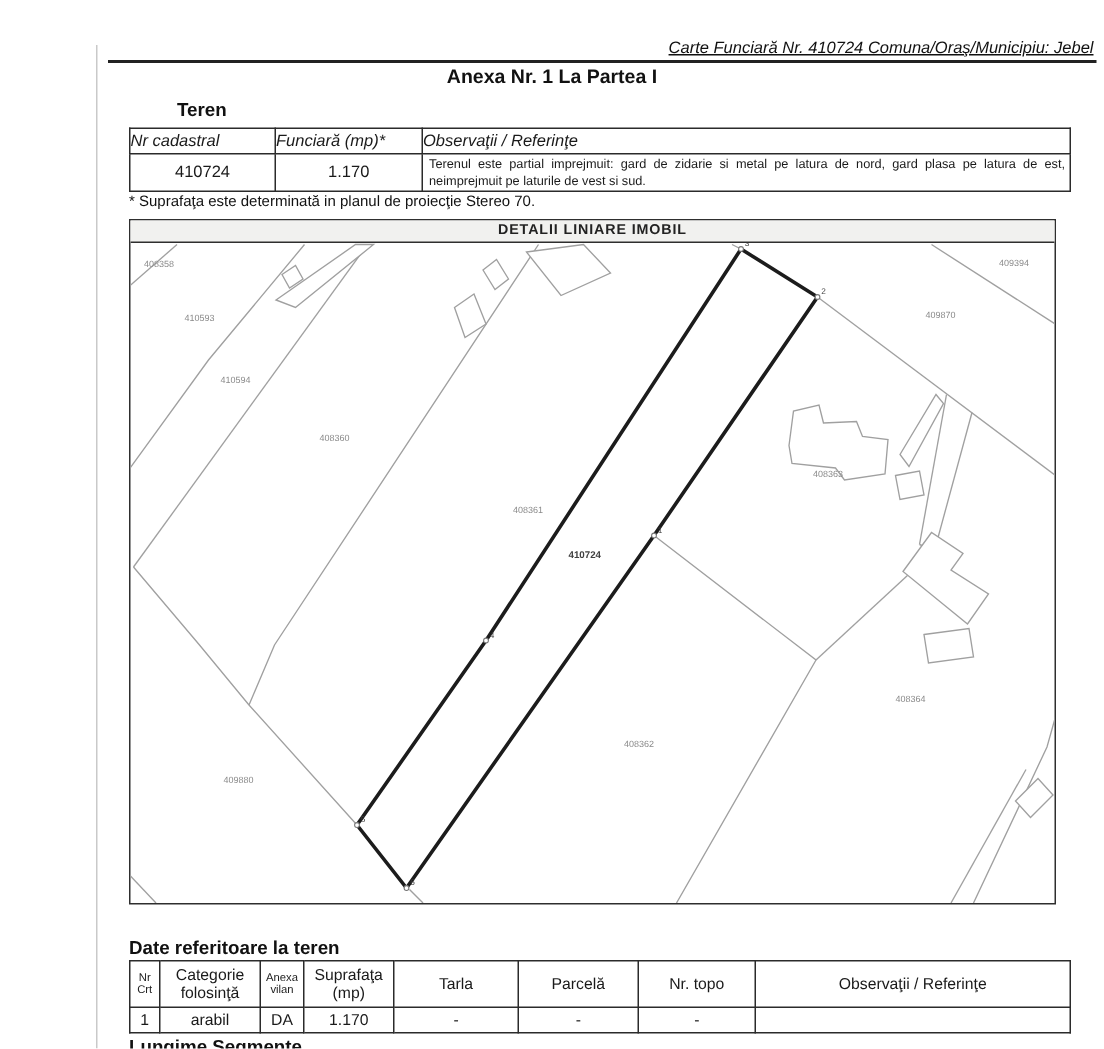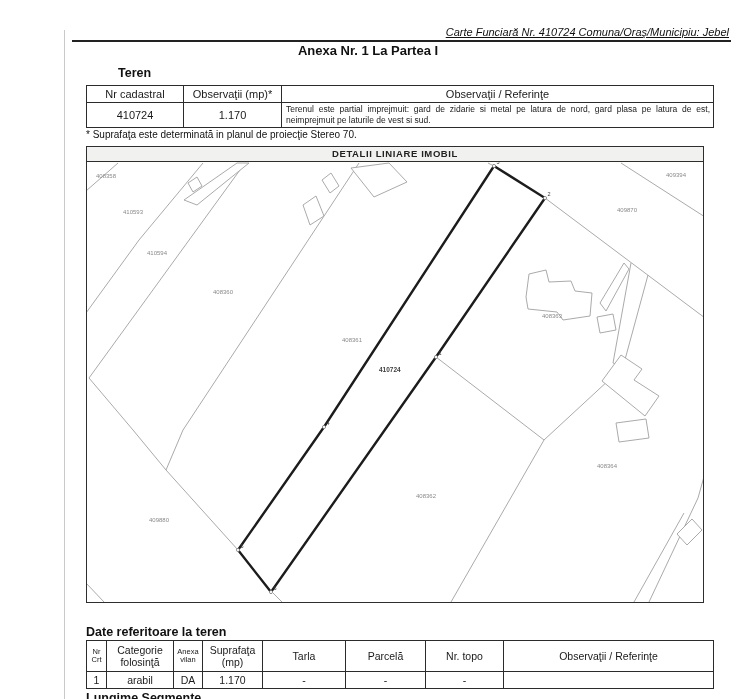--- a/index.html
+++ b/index.html
@@ -17,21 +17,21 @@
   }
   .header-rule { left:72px; top:40px; width:659px; height:2px; background:#222; }
   .anexa-title {
     top:43px; left:0; width:736px; text-align:center;
     font-weight:bold; font-size:13px; color:#111;
   }
   .section-heading { font-weight:bold; font-size:12.5px; color:#111; }
   table.doc { border-collapse:collapse; table-layout:fixed; }
   table.doc th, table.doc td { border:1px solid #2b2b2b; overflow:hidden; }
   #table1 { left:86px; top:85px; width:628px; }
-  #table1 th { height:17px; font-weight:normal; font-size:11px; text-align:center; }
+  #table1 th { height:17px; font-weight:normal; font-size:11px; text-align:left;font-style:italic; }
   #table1 td { height:25px; font-size:11px; text-align:center; }
   #table1 td.obs {
     font-size:8.5px; line-height:10.5px; text-align:justify;
     vertical-align:top; padding:1px 3px 0 4px;
   }
   .footnote { left:86px; top:129px; font-size:10px; color:#111; }
   .map-box { left:86px; top:146px; width:618px; height:457px; border:1px solid #2e2e2e; background:#fff; }
   .map-titlebar {
     height:15px; line-height:14px; background:#f1f1ef; border-bottom:1px solid #2e2e2e;
     text-align:center; font-weight:bold; font-size:9.5px; letter-spacing:0.6px; color:#222;
@@ -57,21 +57,21 @@
 
 <table class="abs doc" id="table1">
   <colgroup>
       <col style="width:97px">
       <col style="width:98px">
       <col>
     </colgroup>
   <thead>
     <tr>
       <th>Nr cadastral</th>
-      <th>Observaţii (mp)*</th>
+      <th>Funciară (mp)*</th>
       <th>Observaţii / Referinţe</th>
     </tr>
   </thead>
   <tbody>
     <tr>
       <td>410724</td>
       <td>1.170</td>
       <td class="obs">Terenul este partial imprejmuit: gard de zidarie si metal pe latura de nord, gard plasa pe latura de est, neimprejmuit pe laturile de vest si sud.</td>
     </tr>
   </tbody>

